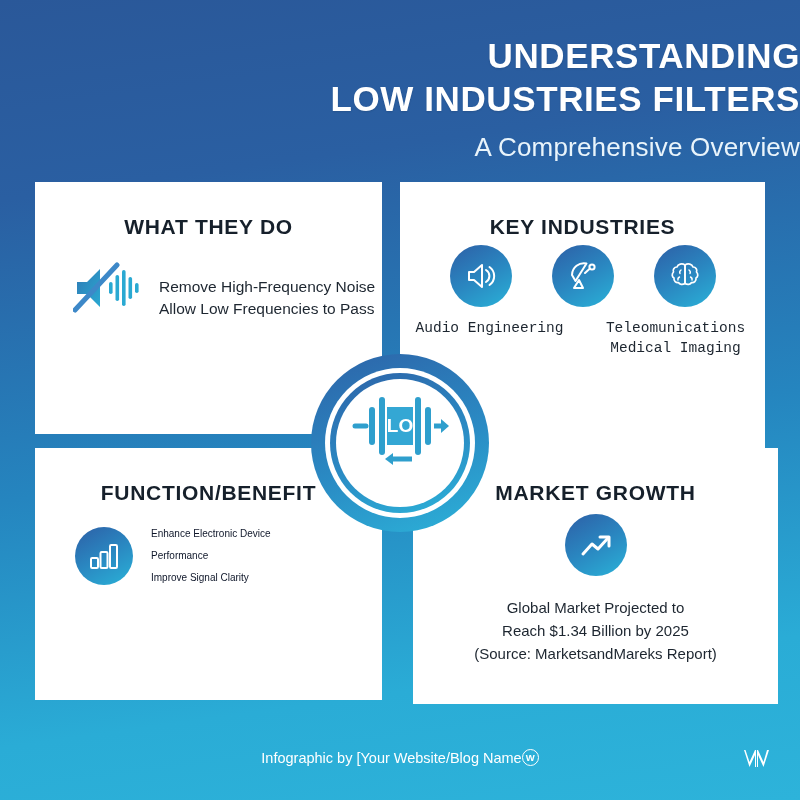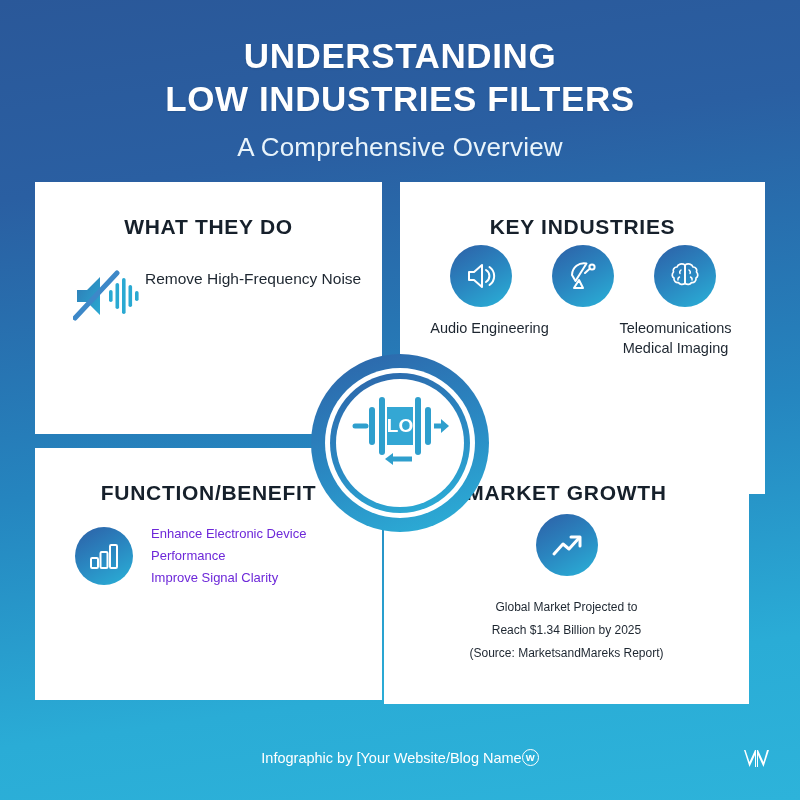--- a/index.html
+++ b/index.html
@@ -9,21 +9,21 @@
     overflow: hidden;
   }
   #poster {
     position: relative;
     width: 800px; height: 800px;
     background: linear-gradient(172deg, #2a5899 0%, #2a5fa2 22%, #2585bf 55%, #2aacd6 82%, #2db3da 100%);
     overflow: hidden;
   }
 
   
-  .header { position: absolute; top: 34px; left: 0; width: 800px; text-align: center; }
+  .header { position: absolute; top: 34px; left: 0; width: 800px; text-align: right; }
   .title-line {
     color: #ffffff;
     font-size: 35px;
     font-weight: bold;
     letter-spacing: 0.6px;
     line-height: 43px;
     text-shadow: 0 1px 2px rgba(0,0,0,0.12);
   }
   .subtitle {
     color: #e9f4fb;
@@ -36,69 +36,69 @@
   
   .grid { position: absolute; left: 35px; top: 182px; width: 730px; height: 518px; }
   .card {
     position: absolute;
     background: #ffffff;
     overflow: hidden;
   }
   .card.tl { left: 0;     top: 0;     width: 347px; height: 252px; }
   .card.tr { left: 365px; top: 0;     width: 365px; height: 312px; }
   .card.bl { left: 0;     top: 266px; width: 347px; height: 252px; }
-  .card.br { left: 349px; top: 266px; width: 365px; height: 256px; }
+  .card.br { left: 378px; top: 266px; width: 365px; height: 256px; }
 
   .card-title {
     color: #16202b;
     font-size: 21px;
     font-weight: bold;
     letter-spacing: 0.7px;
     text-align: center;
     width: 100%;
     position: absolute;
     top: 33px;
     left: 0;
   }
 
   
-  .q1-row { position: absolute; left: 38px; top: 86px; display: flex; align-items: flex-start; }
+  .q1-row { position: absolute; left: 38px; top: 78px; display: flex; align-items: flex-end; gap: 14px; }
   .q1-text { color: #1d2630; font-size: 15.5px; line-height: 22px; }
 
   
   .q2-icons { position: absolute; top: 63px; left: 0; width: 100%;
               display: flex; justify-content: center; gap: 40px; }
   .ind-circle {
     width: 62px; height: 62px; border-radius: 50%;
     background: linear-gradient(150deg, #2d5fa6 0%, #2a86c0 50%, #2ab2d8 100%);
     display: flex; align-items: center; justify-content: center;
   }
   .q2-labels { position: absolute; top: 136px; left: 0; width: 100%;
                display: flex; justify-content: center; gap: 36px; }
-  .q2-label { color: #1d2630; font-size: 14.5px; line-height: 20px; text-align: center; width: 150px; }
+  .q2-label { color: #1d2630; font-size: 14.5px; line-height: 20px; text-align: center; width: 150px; font-family: Liberation Mono, monospace; }
 
   
   .q3-row { position: absolute; left: 40px; top: 75px; display: flex; align-items: center; gap: 18px; }
   .bar-circle {
     width: 58px; height: 58px; border-radius: 50%; flex: none;
     background: linear-gradient(150deg, #2d5fa6 0%, #2a86c0 48%, #2ab2d8 100%);
     display: flex; align-items: center; justify-content: center;
   }
-  .q3-text { color: #6d28d9; font-size: 13px; line-height: 22px; }
+  .q3-text { color: #0f172a; font-size: 10px; line-height: 22px; }
 
   
   .q4-icon { position: absolute; top: 66px; left: 0; width: 100%; display: flex; justify-content: center; }
   .growth-circle {
     width: 62px; height: 62px; border-radius: 50%;
     background: linear-gradient(150deg, #2d5fa6 0%, #2a86c0 50%, #2ab2d8 100%);
     display: flex; align-items: center; justify-content: center;
   }
   .q4-text {
     position: absolute; top: 148px; left: 0; width: 100%;
-    text-align: center; color: #1d2630; font-size: 12px; line-height: 23px;
+    text-align: center; color: #1d2630; font-size: 15px; line-height: 23px;
   }
 
   
   .badge { position: absolute; left: 311px; top: 354px; width: 178px; height: 178px; }
   .badge-ring {
     position: absolute; inset: 0; border-radius: 50%;
     background: linear-gradient(160deg, #2d63a8 0%, #2a8bc4 55%, #2cb3d9 100%);
   }
   .badge-gap { position: absolute; inset: 14px; border-radius: 50%; background: #ffffff; }
   .badge-ring2 {
@@ -153,20 +153,21 @@
             <rect x="36" y="22" width="3.6" height="12" rx="1.8" fill="#2aa9d2"></rect>
             <rect x="42.5" y="15" width="3.6" height="26" rx="1.8" fill="#2aa9d2"></rect>
             <rect x="49" y="10" width="3.6" height="36" rx="1.8" fill="#2aa9d2"></rect>
             <rect x="55.5" y="17" width="3.6" height="22" rx="1.8" fill="#2aa9d2"></rect>
             <rect x="62" y="23" width="3.6" height="10" rx="1.8" fill="#2aa9d2"></rect>
             <line x1="2" y1="50" x2="44" y2="5" stroke="#3d88c8" stroke-width="5" stroke-linecap="round"></line>
           </svg>
         </span>
         <span class="q1-text">
           <span>Remove High-Frequency Noise</span><br>
+          <span>Allow Low Frequencies to Pass</span>
         </span>
       </div>
     </div>
 
     <div class="card tr">
       <div class="card-title">KEY INDUSTRIES</div>
       <div class="q2-icons">
         <div class="ind-circle">
           <svg width="34" height="34" viewBox="0 0 34 34">
             <path d="M5 13 h5 L18 6 v22 L10 21 H5 Z" fill="none" stroke="#fff" stroke-width="2" stroke-linejoin="round"></path>

